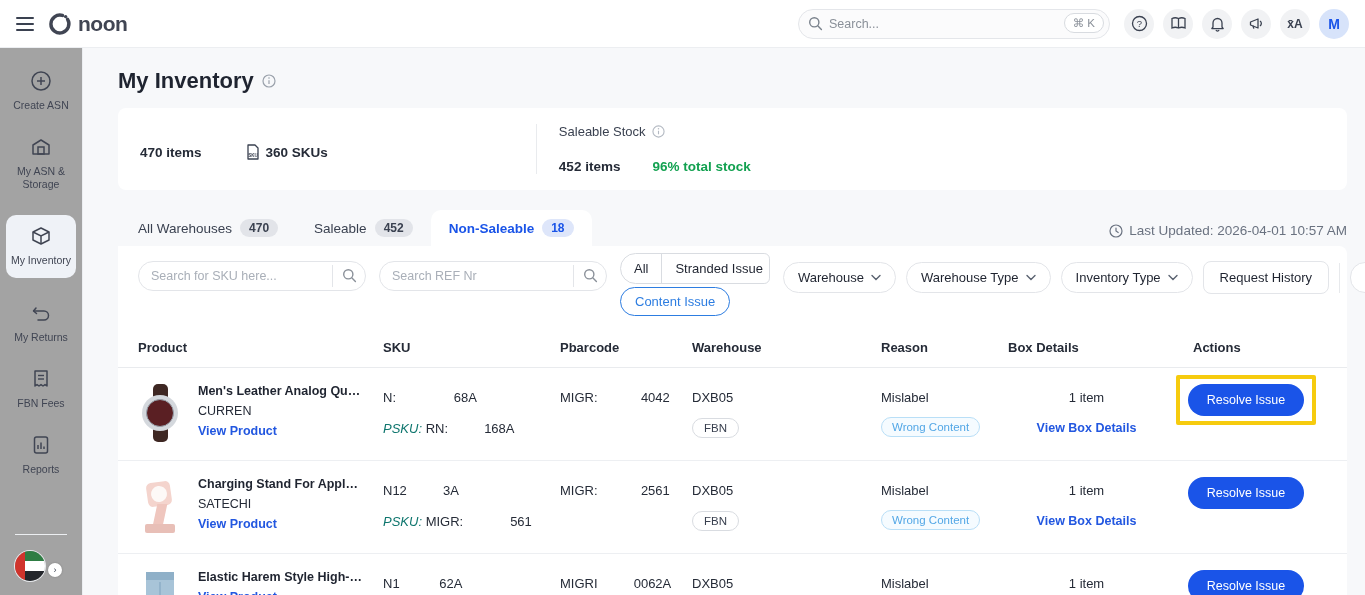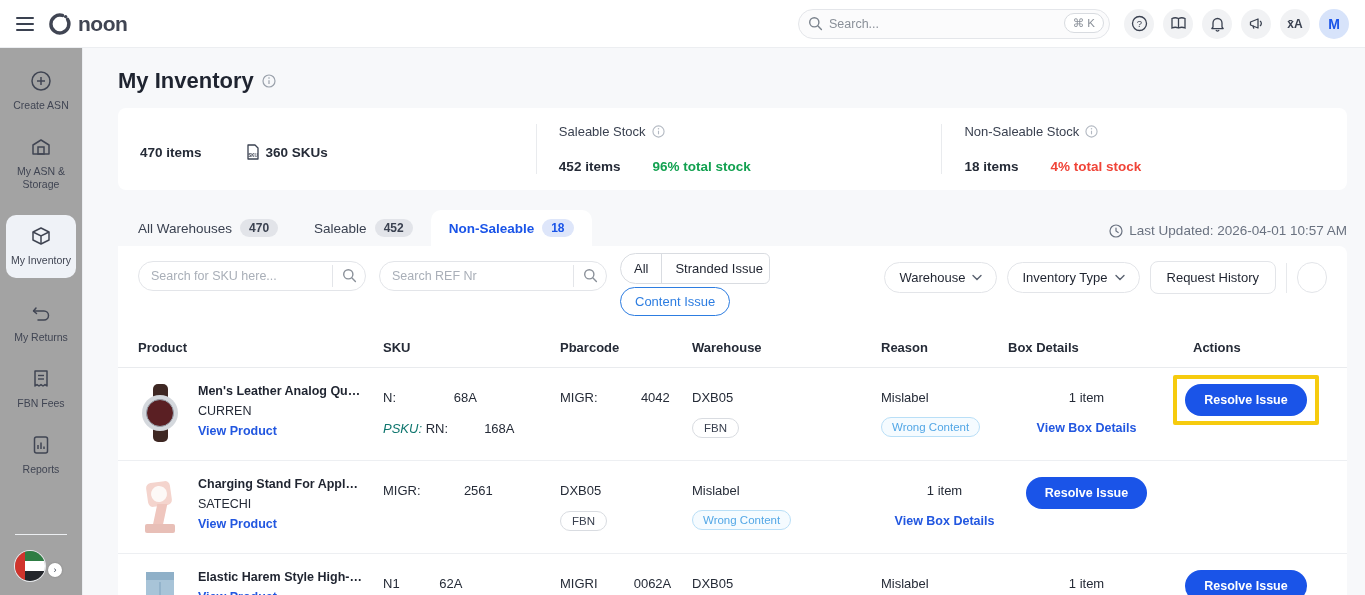--- a/index.html
+++ b/index.html
@@ -107,21 +107,21 @@
   .psku-row { margin-top:16px; font-size:13px; }
   .psku-label { color:#0f766e;font-style:italic; }
   .badge-fbn { display:inline-block; margin-top:13px; border:1px solid #D9DCE1; border-radius:12px;
     padding:3px 11px; font-size:11.5px; color:#3A4150; background:#fff; }
   .badge-reason { display:inline-block; margin-top:12px; border:1px solid #B9DFF7; background:#F5FBFF;
     color:#53A7E6; border-radius:11px; padding:3px 10px; font-size:11.5px; }
   .badge-reason:empty, .psku-row:empty, .prod-brand:empty { display:none; }
   .col-center { text-align:center; }
   .box-link { display:inline-block; margin-top:16px; }
   .actions-cell { display:flex; justify-content:center; align-items:flex-start; padding-top:0; }
-  .btn-resolve { background:#1A54E8; color:#fff; font-weight:bold; font-size:12.5px; border:none;
+  .btn-resolve { background:#1A54E8; color:#fff; font-weight:normal; font-size:12.5px; border:none;
     border-radius:16px; padding:9px 19px; cursor:pointer; white-space:nowrap; }
   .hl-wrap { border:4px solid #F6CB0E; padding:5px 8px; border-radius:2px; margin-top:-9px; }
 
   
   .thumb { width:44px; height:58px; position:relative; flex:none; }
   .thumb-watch .strap { position:absolute; left:15px; top:0; width:15px; height:58px; background:#3E2723; border-radius:5px; }
   .thumb-watch .case { position:absolute; left:4px; top:11px; width:36px; height:36px; border-radius:50%; background:#D4D8DD; }
   .thumb-watch .dial { position:absolute; left:8px; top:15px; width:28px; height:28px; border-radius:50%; background:#5A1F23; border:1px solid #97A1AB; }
   .thumb-stand .pad { position:absolute; left:9px; top:5px; width:24px; height:24px; background:#F4D4CD; border-radius:5px; transform:rotate(-8deg); }
   .thumb-stand .pad::after { content:""; position:absolute; inset:4px; border-radius:50%; background:#FDF9F7; }
@@ -301,36 +301,20 @@
               <line x1="7" y1="6.2" x2="7" y2="10" stroke="#B3B9C2" stroke-width="1.2"></line>
               <circle cx="7" cy="4" r="0.8" fill="#B3B9C2"></circle>
             </svg>
           </span>
       </div>
       <div class="stat-vals" style="gap:32px;">
         <span>452 items</span>
         <span class="pct-green">96% total stock</span>
       </div>
     </div>
-    <div class="stat">
-      <div class="stat-label">
-          <span>Non-Saleable Stock</span>
-        <span>
-            <svg width="13" height="13" viewBox="0 0 14 14">
-              <circle cx="7" cy="7" r="6" fill="none" stroke="#B3B9C2" stroke-width="1.2"></circle>
-              <line x1="7" y1="6.2" x2="7" y2="10" stroke="#B3B9C2" stroke-width="1.2"></line>
-              <circle cx="7" cy="4" r="0.8" fill="#B3B9C2"></circle>
-            </svg>
-          </span>
-      </div>
-      <div class="stat-vals" style="gap:32px;">
-        <span>18 items</span>
-        <span class="pct-red">4% total stock</span>
-      </div>
-    </div>
   </div>
 
   <div class="tabs-row">
     <div class="tab">
       <span>All Warehouses</span>
       <span class="cnt">470</span>
     </div>
     <div class="tab">
       <span>Saleable</span>
       <span class="cnt">452</span>
@@ -374,20 +358,28 @@
       <div class="chips">
         <div class="chip-row1">
           <span class="chip">All</span>
           <span class="chip">Stranded Issue</span>
         </div>
         <span class="chip-content">Content Issue</span>
       </div>
       <div class="filters-right">
         <div class="pill-btn">
           <span>Warehouse</span>
+          <span>
+              <svg width="10" height="7" viewBox="0 0 10 7">
+                <path d="M1 1.5 L5 5.5 L9 1.5" fill="none" stroke="#5A6270" stroke-width="1.4" stroke-linecap="round"></path>
+              </svg>
+            </span>
+        </div>
+        <div class="pill-btn">
+          <span>Warehouse Type</span>
           <span>
               <svg width="10" height="7" viewBox="0 0 10 7">
                 <path d="M1 1.5 L5 5.5 L9 1.5" fill="none" stroke="#5A6270" stroke-width="1.4" stroke-linecap="round"></path>
               </svg>
             </span>
         </div>
         <div class="pill-btn">
           <span>Inventory Type</span>
           <span>
               <svg width="10" height="7" viewBox="0 0 10 7">
@@ -460,20 +452,24 @@
             <div class="leg"></div>
             <div class="base"></div>
           </div>
         <div>
           <div class="prod-name">Charging Stand For Apple Wa...</div>
           <div class="prod-brand">SATECHI</div>
           <div class="link prod-link">View Product</div>
         </div>
       </div>
       <div>
+        <div class="pre cell-top">N12          3A</div>
+        <div class="psku-row pre"><span class="psku-label">PSKU: </span><span>MIGR:             561</span></div>
+      </div>
+      <div>
           <div class="pre cell-top">MIGR:            2561</div>
         </div>
       <div>
         <div class="cell-top">DXB05</div>
         <span class="badge-fbn">FBN</span>
       </div>
       <div>
         <div class="cell-top">Mislabel</div>
         <span class="badge-reason">Wrong Content</span>
       </div>

